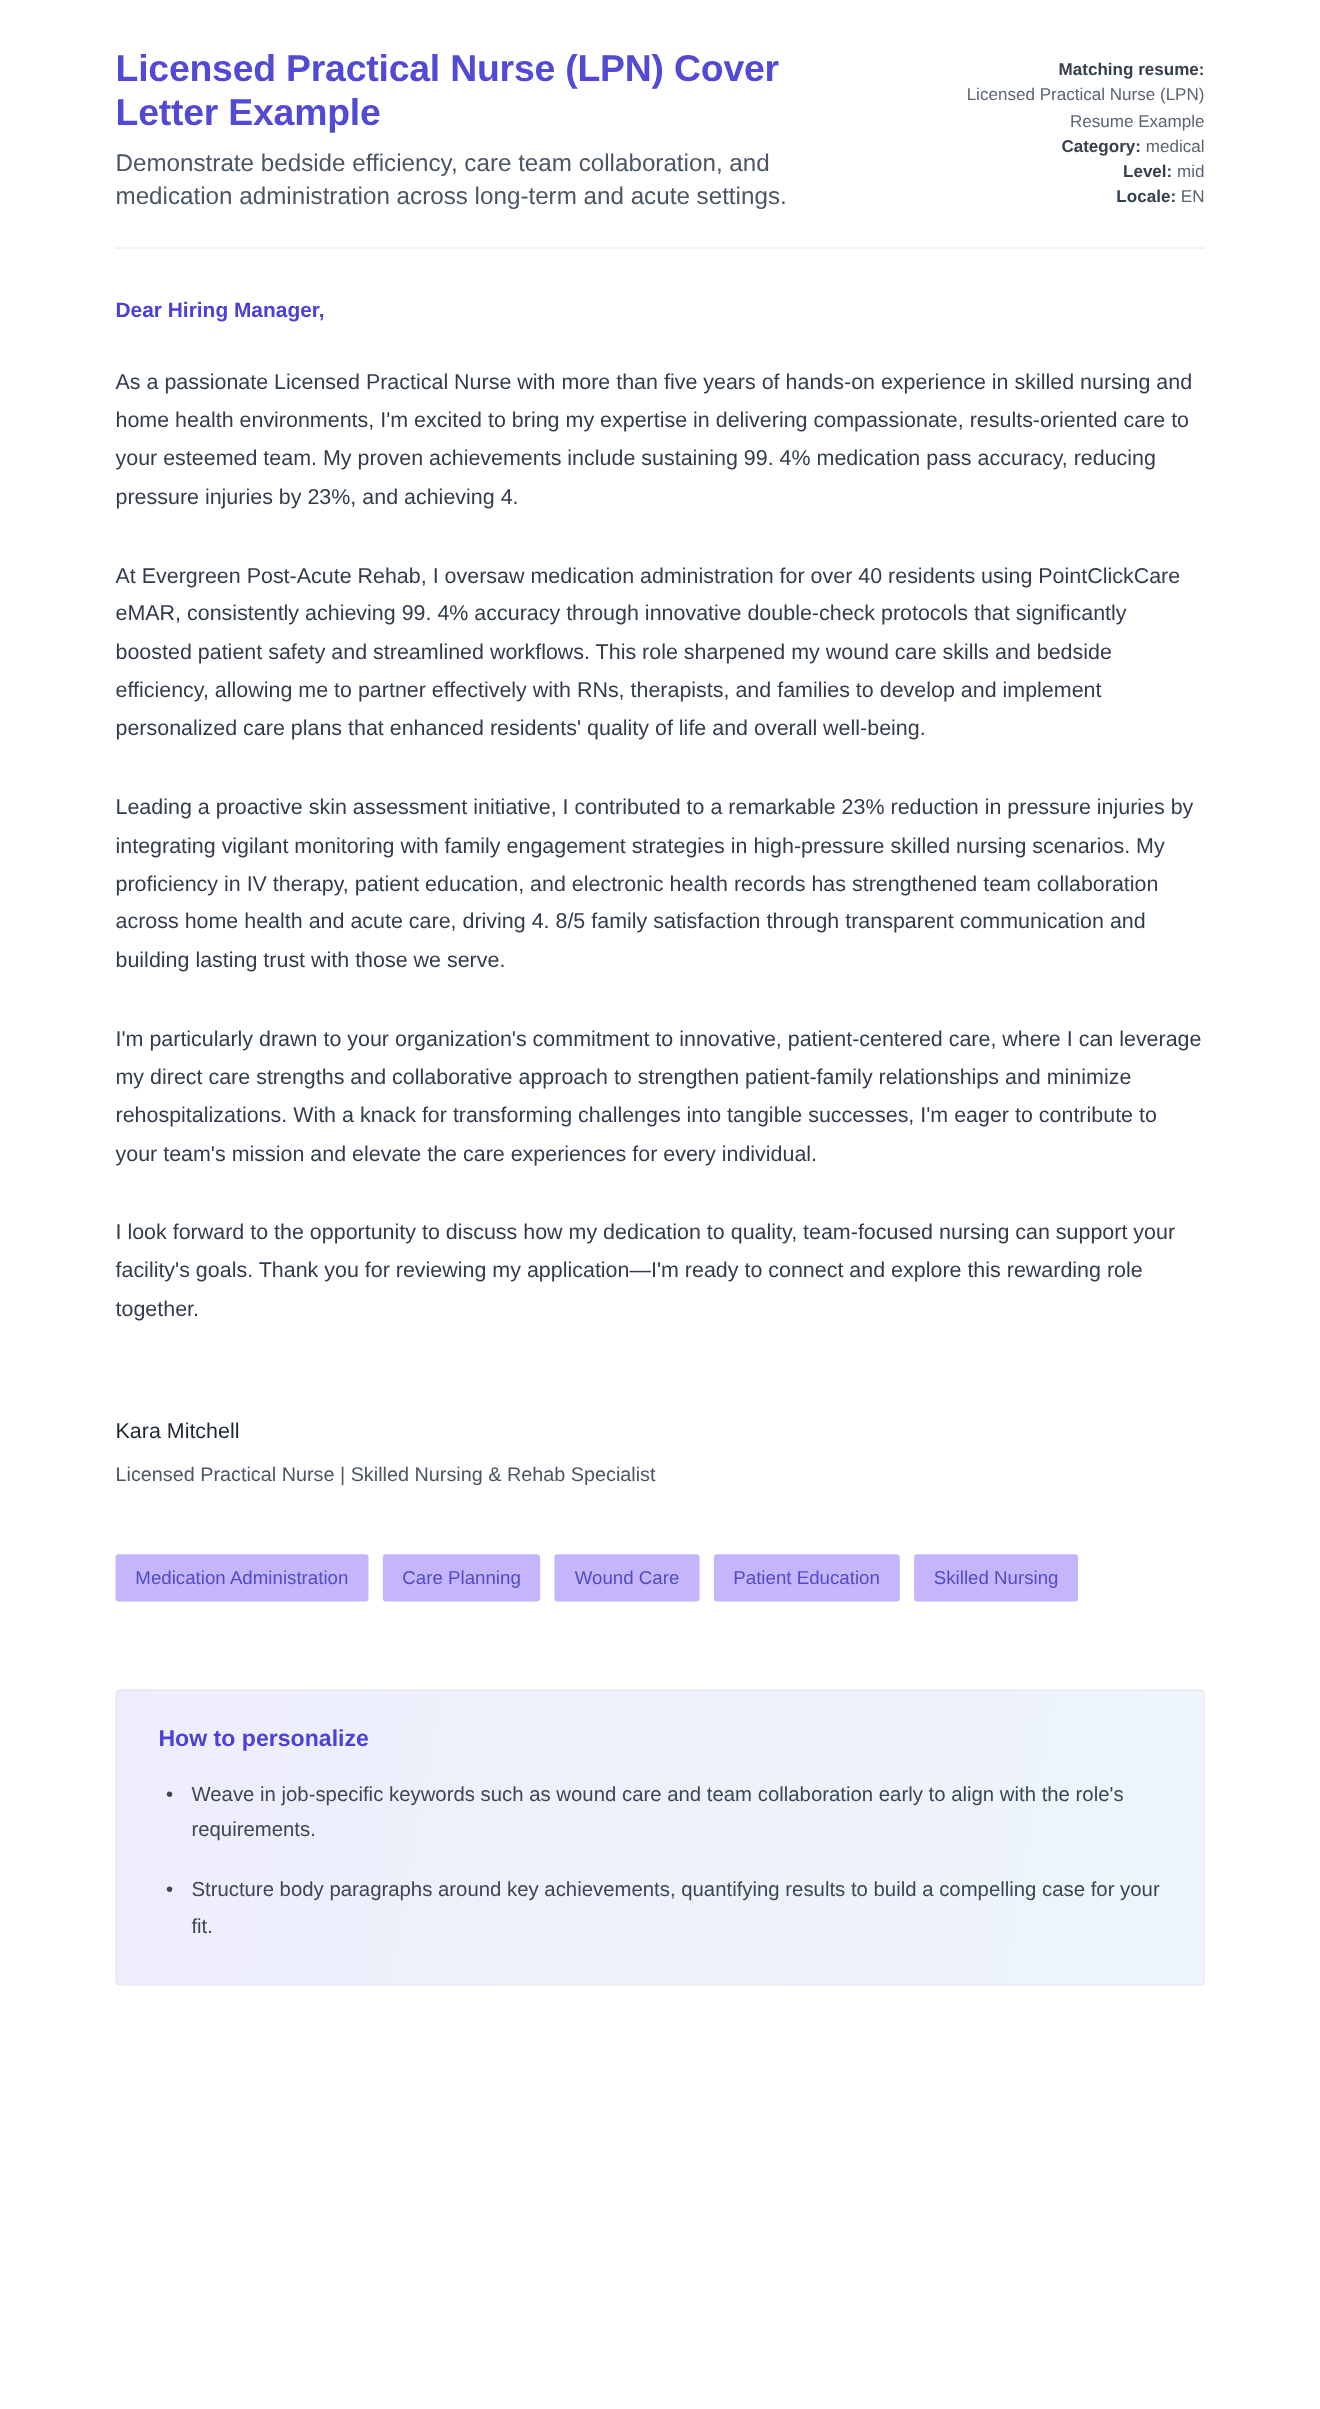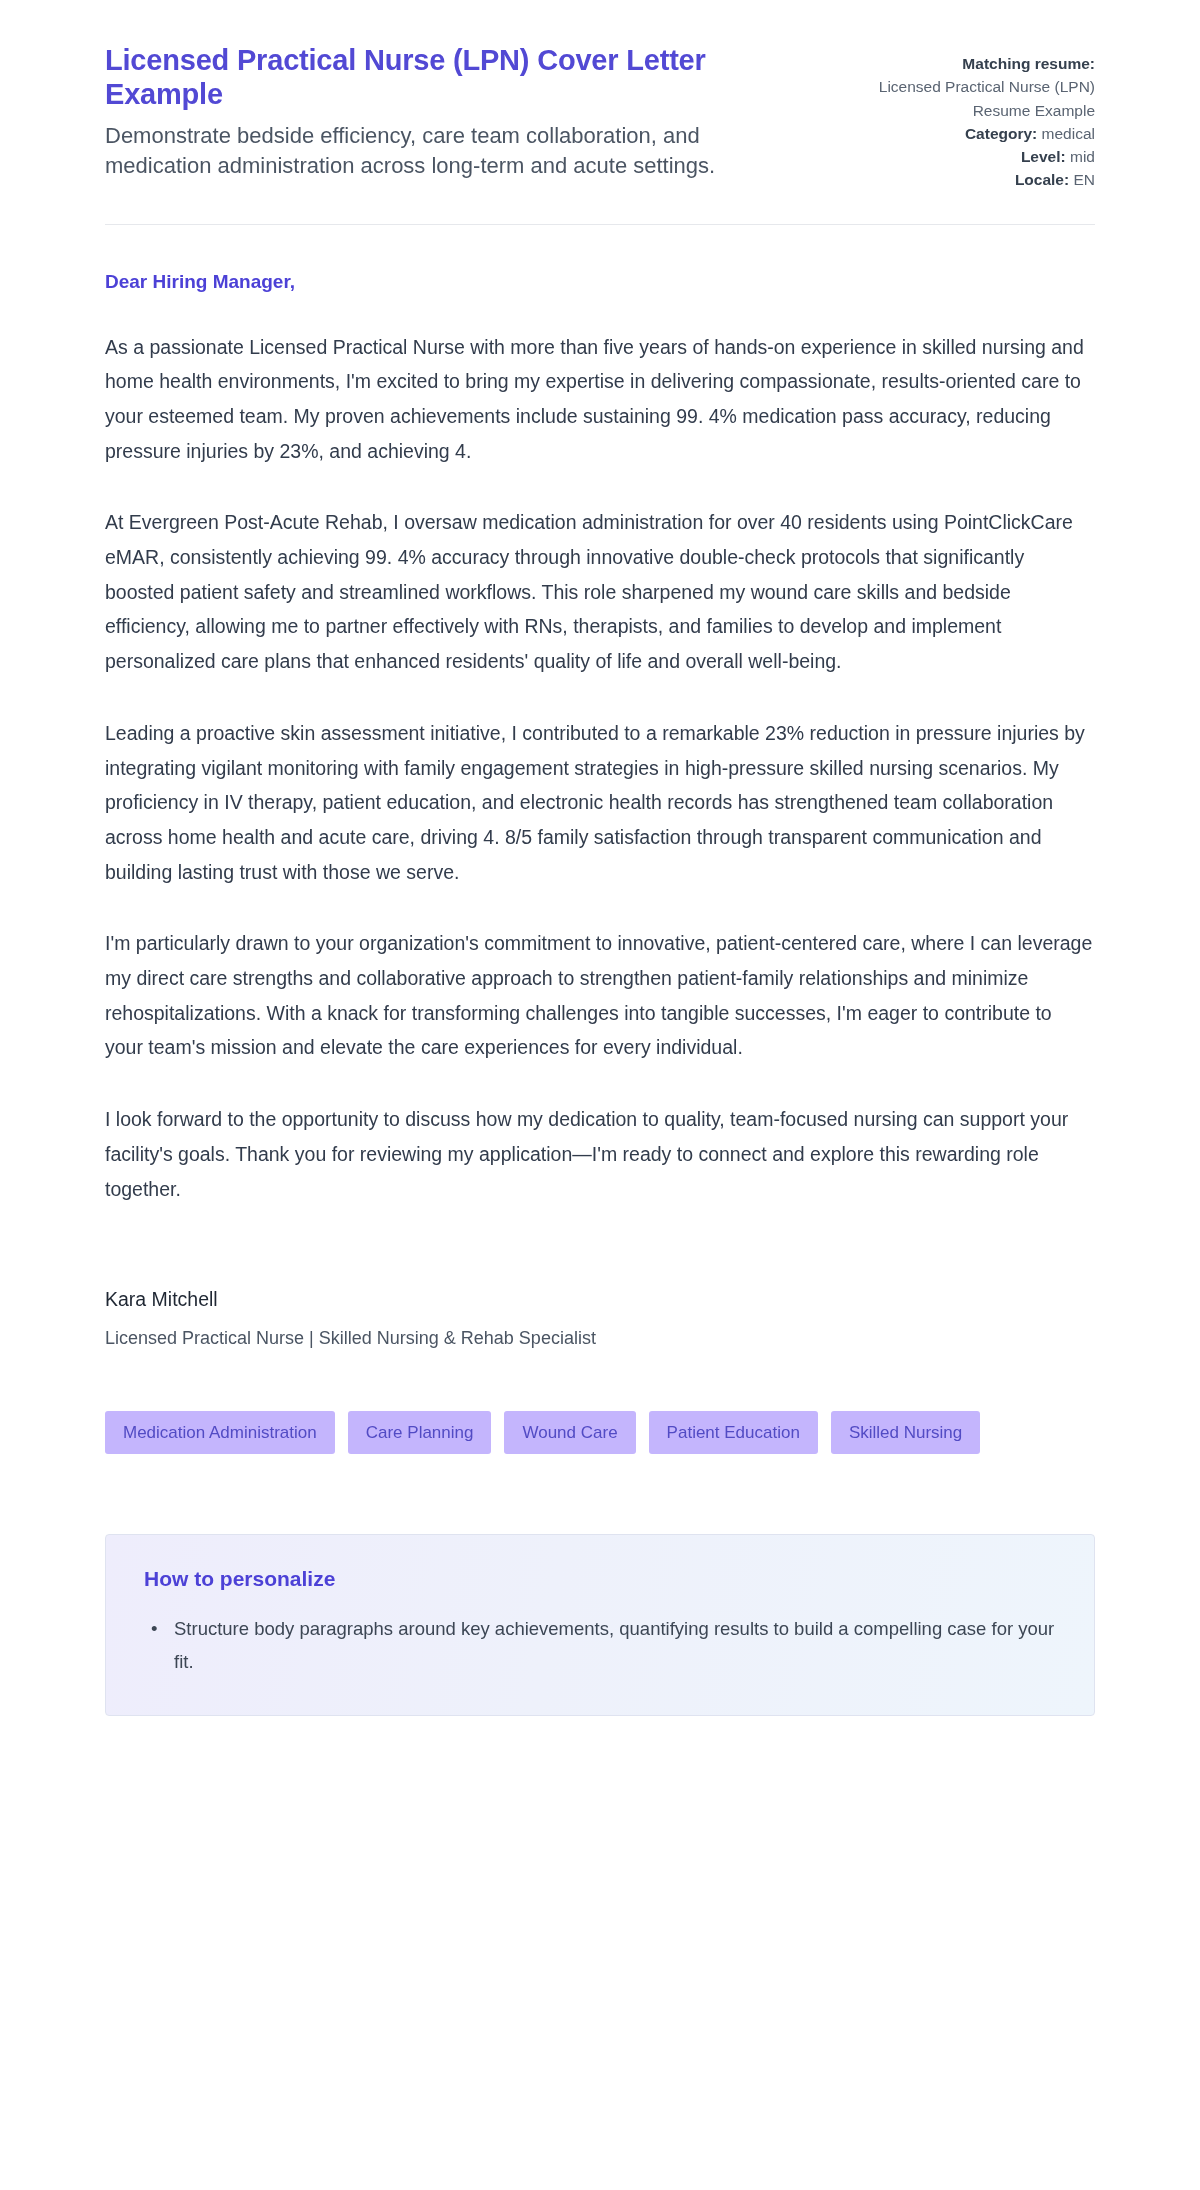--- a/index.html
+++ b/index.html
@@ -27,21 +27,21 @@
     align-items: flex-start;
     justify-content: space-between;
     gap: 40px;
   }
   .header-left {
     flex: 1 1 auto;
     max-width: 700px;
   }
   .doc-title {
     margin: 0;
-    font-size: 29px;
+    font-size: 34px;
     line-height: 1.17;
     font-weight: 700;
     color: #5249d4;
     letter-spacing: -0.2px;
   }
   .doc-subtitle {
     margin: 9px 0 0 0;
     font-size: 22px;
     line-height: 1.37;
     font-weight: 400;
@@ -210,17 +210,18 @@
     <span class="tag">Medication Administration</span>
     <span class="tag">Care Planning</span>
     <span class="tag">Wound Care</span>
     <span class="tag">Patient Education</span>
     <span class="tag">Skilled Nursing</span>
   </div>
 
   <div class="callout">
     <h2 class="callout-title">How to personalize</h2>
     <ul class="callout-list">
+      <li>Weave in job-specific keywords such as wound care and team collaboration early to align with the role's requirements.</li>
       <li>Structure body paragraphs around key achievements, quantifying results to build a compelling case for your fit.</li>
     </ul>
   </div>
 
 </div>
 
 </body></html>

